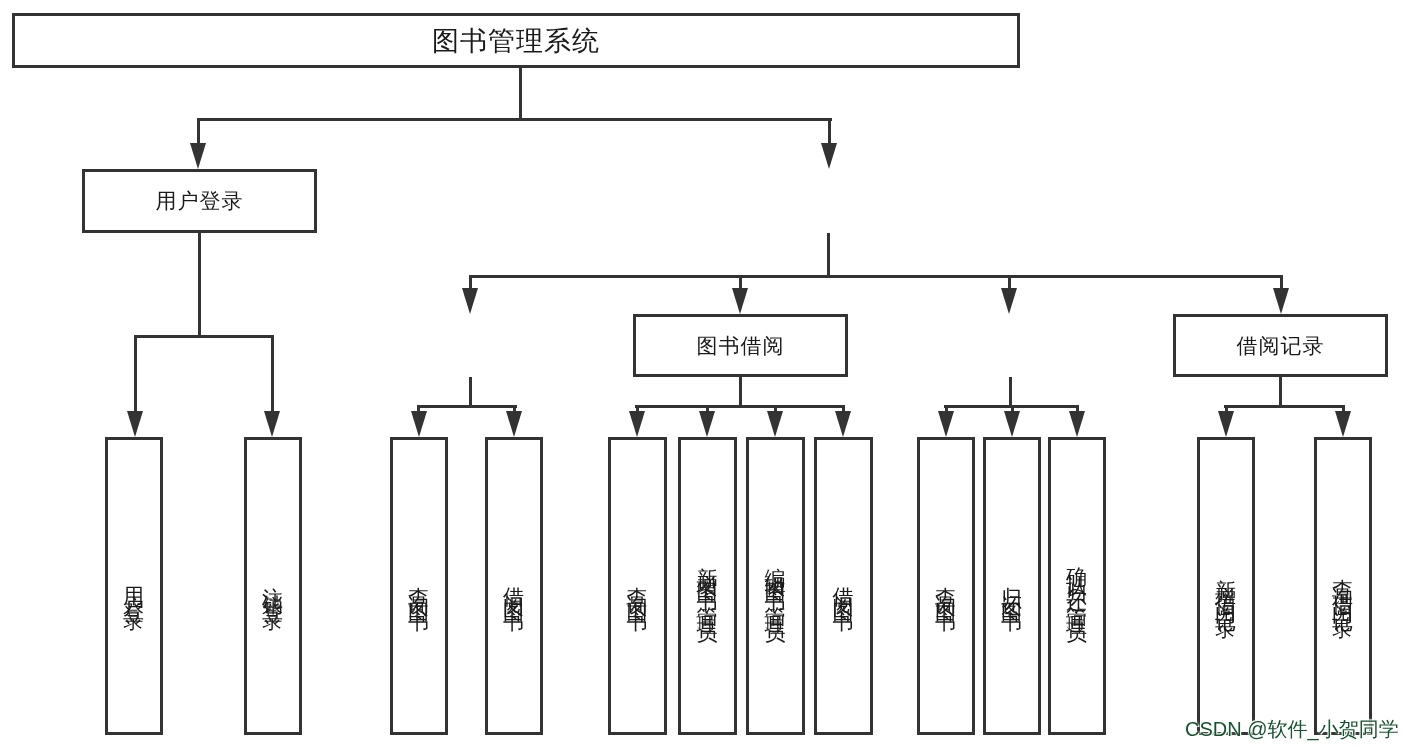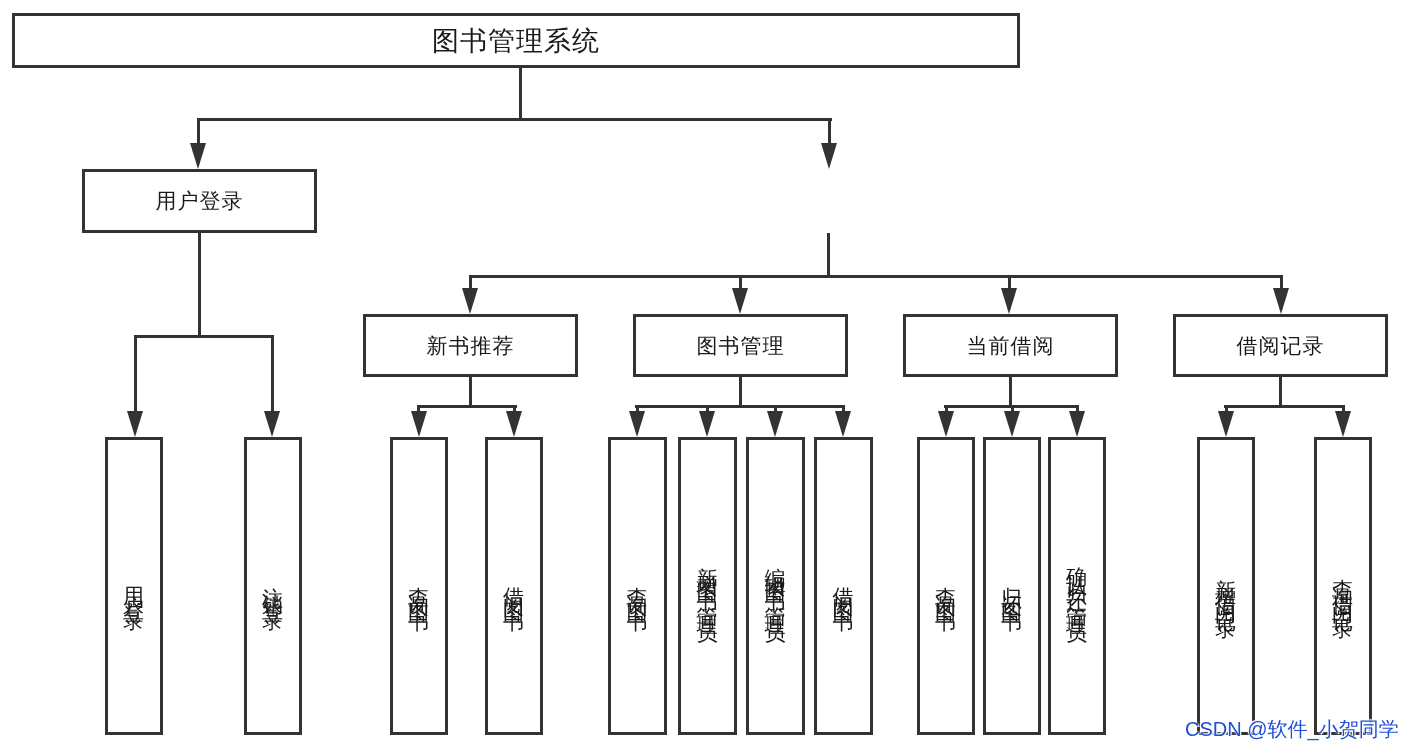--- a/index.html
+++ b/index.html
@@ -49,21 +49,21 @@
     width: 0; height: 0;
     border-left: 8px solid transparent;
     border-right: 8px solid transparent;
     border-top: 26px solid #333333;
   }
   .watermark {
     position: absolute;
     left: 1185px;
     top: 716px;
     font-size: 20px;
-    color: #1d4ed8;
+    color: #14532d;
     text-shadow: 0 0 3px #ffffff, 1px 1px 0 #ffffff, -1px -1px 0 #ffffff;
     white-space: nowrap;
   }
 </style>
 </head>
 <body>
 
 <div class="stage">
 
   <div class="box root-box" style="left:12px; top:13px; width:1008px; height:55px;">
@@ -92,28 +92,22 @@
   <div class="hline" style="left:469px; top:275px; width:814px;"></div>
   <div class="vline" style="left:469px; top:275px; height:16px;"></div>
   <div class="arrow" style="left:462px; top:288px;"></div>
   <div class="vline" style="left:739px; top:275px; height:16px;"></div>
   <div class="arrow" style="left:732px; top:288px;"></div>
   <div class="vline" style="left:1008px; top:275px; height:16px;"></div>
   <div class="arrow" style="left:1001px; top:288px;"></div>
   <div class="vline" style="left:1280px; top:275px; height:16px;"></div>
   <div class="arrow" style="left:1273px; top:288px;"></div>
 
-  <div class="box" style="left:363px; top:314px; width:215px; height:63px;">
-    <span class="lbl">新书推荐</span>
-  </div>
   <div class="box" style="left:633px; top:314px; width:215px; height:63px;">
-    <span class="lbl">图书管理</span>
-  </div>
-  <div class="box" style="left:903px; top:314px; width:215px; height:63px;">
-    <span class="lbl">当前借阅</span>
+    <span class="lbl">图书借阅</span>
   </div>
   <div class="box" style="left:1173px; top:314px; width:215px; height:63px;">
     <span class="lbl">借阅记录</span>
   </div>
 
   <div class="vline" style="left:469px; top:377px; height:31px;"></div>
   <div class="hline" style="left:417px; top:405px; width:100px;"></div>
   <div class="vline" style="left:417px; top:405px; height:9px;"></div>
   <div class="arrow" style="left:411px; top:411px;"></div>
   <div class="vline" style="left:513px; top:405px; height:9px;"></div>

